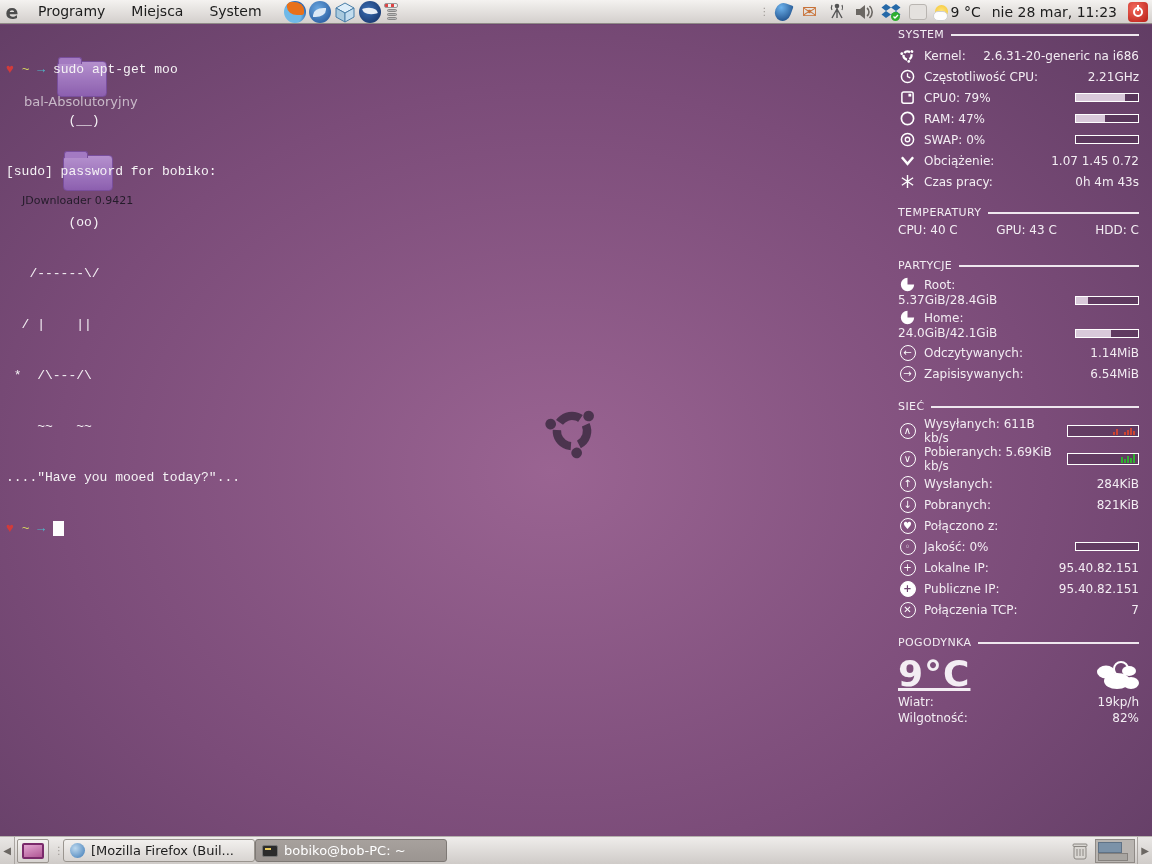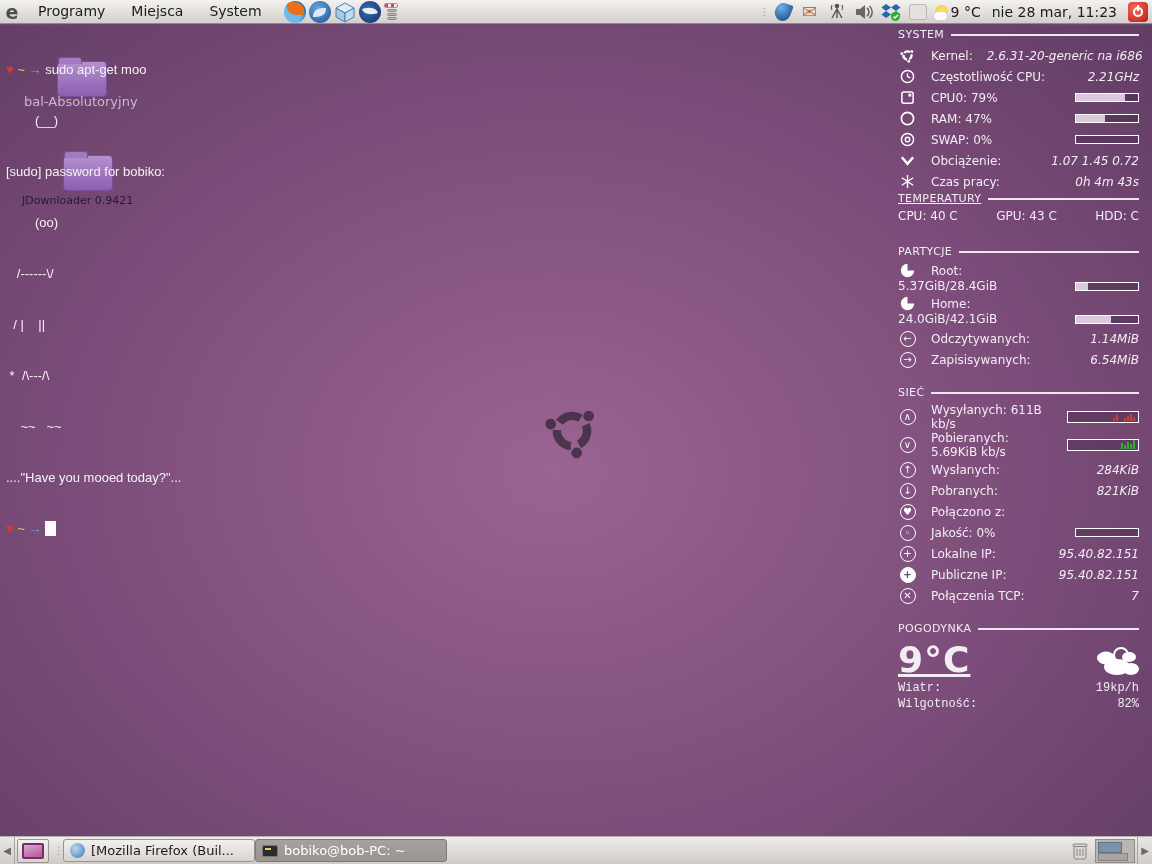--- a/index.html
+++ b/index.html
@@ -46,53 +46,53 @@
   .power-btn{width:20px;height:20px;border-radius:4px;background:radial-gradient(circle at 35% 30%,#f26a5d,#b81d15);display:flex;align-items:center;justify-content:center;position:relative;}
   .power-glyph{width:10px;height:10px;border:2px solid #fff;border-radius:50%;position:relative;}
   .power-glyph::after{content:"";position:absolute;left:2px;top:-4px;width:2px;height:6px;background:#fff;}
 
   
   .desktop{position:absolute;left:0;top:25px;width:1152px;height:811px;
     background:radial-gradient(ellipse 900px 700px at 48% 55%, var(--wall-center) 0%, var(--wall-mid) 55%, var(--wall-edge) 100%);}
   .ubuntu-watermark{position:absolute;left:544px;top:378px;opacity:.82;}
 
   
-  .term{position:absolute;left:6px;top:2px;font-family:Liberation Sans, sans-serif;
+  .term{position:absolute;left:6px;top:2px;font-family:Liberation Mono, monospace;
     font-size:13px;line-height:17px;color:#f5f2f5;white-space:pre;z-index:3;}
   .p-heart{color:#d23b3b;} .p-tilde{color:#d7d75f;} .p-arrow{color:#4fb8c9;}
   .cursor{display:inline-block;width:11px;height:15px;background:#fdfdfd;vertical-align:text-bottom;}
 
   .folder{position:absolute;width:50px;height:36px;background:linear-gradient(#bb97d6,#8f62b5);
     border:1px solid #7a4fa0;border-radius:4px;opacity:.92;z-index:1;}
   .folder::before{content:"";position:absolute;left:0;top:-5px;width:22px;height:6px;
     background:#a87fc9;border:1px solid #7a4fa0;border-bottom:none;border-radius:3px 3px 0 0;}
   .icon-label1{position:absolute;left:24px;top:69px;z-index:4;color:#d8cdd8;font-size:13px;opacity:.85;}
   .icon-label2{position:absolute;left:22px;top:169px;z-index:4;color:#241c2a;font-size:11px;}
 
   
   .conky{position:absolute;left:898px;top:3px;width:241px;color:var(--conky-text);font-size:12px;z-index:2;}
   .ck-header{display:flex;align-items:center;font-size:11px;letter-spacing:.4px;margin-bottom:4px;}
   .ck-header .hline{flex:1;height:2px;background:#efe7ef;margin-left:7px;}
-  .ck-row{display:flex;align-items:center;min-height:21px;gap:14px;}
+  .ck-row{display:flex;align-items:center;min-height:21px;gap:7px;}
   .ck-icon{width:19px;display:flex;justify-content:center;flex:none;}
   .cicon{width:16px;height:16px;border:1.6px solid #fff;border-radius:50%;display:flex;
     align-items:center;justify-content:center;font-size:10px;line-height:1;color:#fff;flex:none;}
   .cicon.filled{background:#fff;color:#6e4470;font-weight:bold;}
-  .ck-val{margin-left:auto;text-align:center;white-space:nowrap;font-style:italic;}
+  .ck-val{margin-left:auto;text-align:center;white-space:nowrap;}
   .bar{width:64px;height:9px;border:1px solid #fff;margin-left:auto;flex:none;background:rgba(60,35,62,.35);}
   .bar .fill{height:100%;background:var(--bar-fill);}
   .graph{width:72px;height:12px;border:1px solid #fff;margin-left:auto;position:relative;flex:none;background:rgba(60,35,62,.35);}
   .spike{position:absolute;bottom:1px;width:2px;}
   .g-up .spike{background:var(--upload);} .g-down .spike{background:var(--download);}
   .temps-row{display:flex;justify-content:space-between;margin-top:1px;}
   .part-usage{display:flex;align-items:center;margin-bottom:2px;}
   .weather-big{display:flex;justify-content:space-between;align-items:flex-start;margin-top:2px;text-decoration:underline;}
   .big-temp{font-size:36px;font-weight:bold;letter-spacing:1px;}
-  .w-row{display:flex;justify-content:space-between;line-height:16px;font-family:Liberation Mono, monospace;}
-  .sec-gap-sm{text-decoration:underline;} .sec-gap-md{margin-top:22px;} .sec-gap-lg{margin-top:16px;}
+  .w-row{display:flex;justify-content:space-between;line-height:16px;}
+  .sec-gap-sm{margin-top:14px;} .sec-gap-md{margin-top:22px;} .sec-gap-lg{margin-top:16px;}
   .cloud-ic{margin-top:6px;}
 
   
   .bottom-panel{position:absolute;left:0;top:836px;width:1152px;height:28px;
     background:linear-gradient(#efedeb,#cfcbc8);border-top:1px solid #b5b1ad;
     display:flex;align-items:center;font-size:13px;z-index:50;}
   .edge-btn{width:15px;height:28px;background:linear-gradient(#e9e7e5,#cfcbc8);
     border-right:1px solid #aaa5a1;display:flex;align-items:center;justify-content:center;color:#6b6763;font-size:10px;}
   .edge-btn.right{border-left:1px solid #aaa5a1;border-right:none;}
   .showdesk{width:32px;height:24px;margin:0 2px;border:1px solid #9a958f;border-radius:2px;

